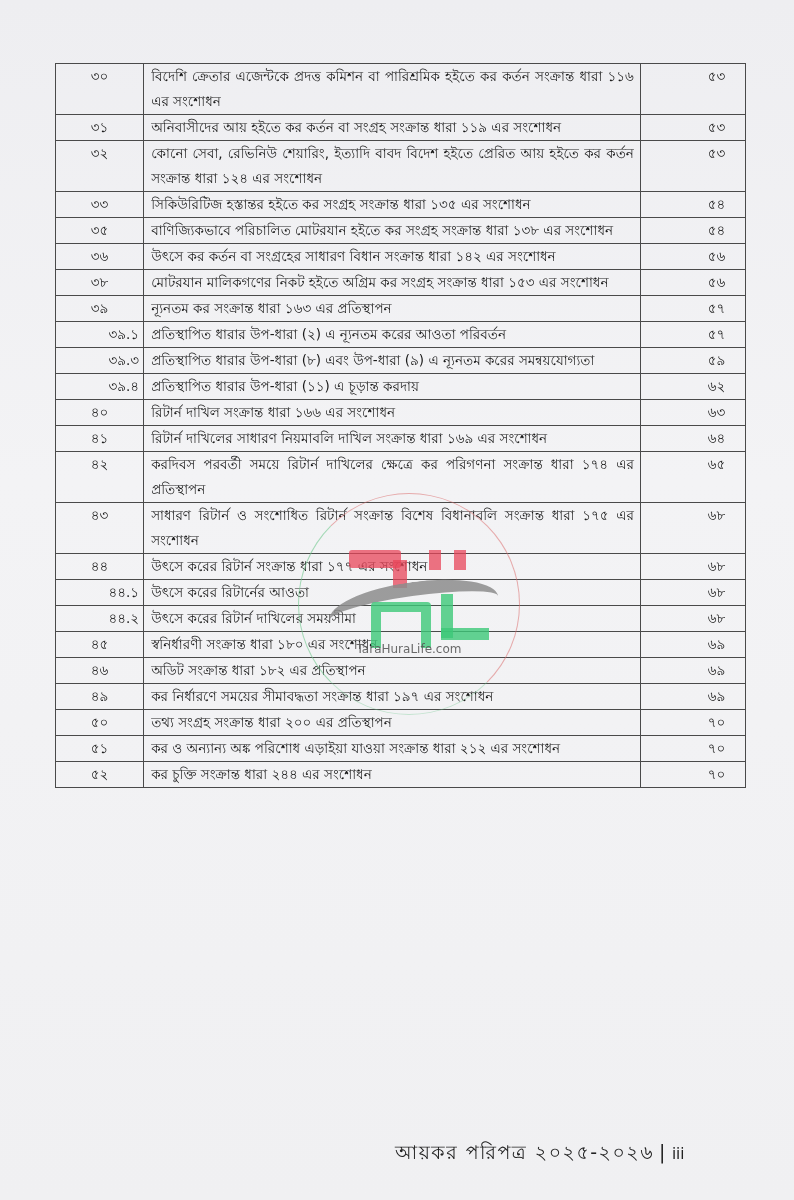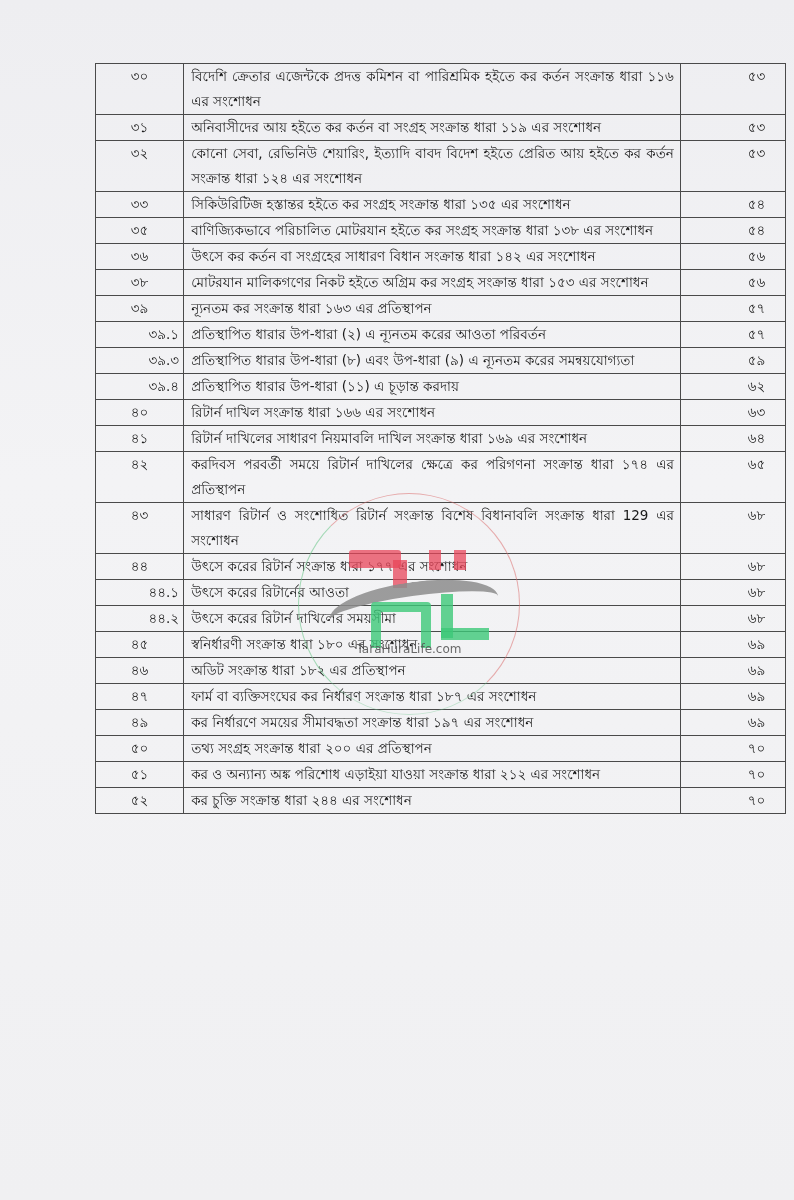--- a/index.html
+++ b/index.html
@@ -23,21 +23,20 @@
   }
   .toc-table {
     position: absolute;
     left: 55px;
     top: 63px;
     width: 691px;
     border-collapse: collapse;
     table-layout: fixed;
     font-size: 13.5px;
     line-height: 25px;
-    margin-left: 40px;
   }
   .toc-table td {
     border: 1.3px solid #4a4a4a;
     padding: 0;
     vertical-align: top;
   }
   .col-num { width: 88px; }
   .col-title { width: 496px; }
   .col-page { width: 105px; }
   td.num {
@@ -210,21 +209,21 @@
           <td class="title">রিটার্ন দাখিলের সাধারণ নিয়মাবলি দাখিল সংক্রান্ত ধারা ১৬৯ এর সংশোধন</td>
           <td class="pg">৬৪</td>
         </tr>
         <tr>
           <td class="num">৪২</td>
           <td class="title">করদিবস পরবর্তী সময়ে রিটার্ন দাখিলের ক্ষেত্রে কর পরিগণনা সংক্রান্ত ধারা ১৭৪ এর প্রতিস্থাপন</td>
           <td class="pg">৬৫</td>
         </tr>
         <tr>
           <td class="num">৪৩</td>
-          <td class="title">সাধারণ রিটার্ন ও সংশোধিত রিটার্ন সংক্রান্ত বিশেষ বিধানাবলি সংক্রান্ত ধারা 129 এর সংশোধন</td>
+          <td class="title">সাধারণ রিটার্ন ও সংশোধিত রিটার্ন সংক্রান্ত বিশেষ বিধানাবলি সংক্রান্ত ধারা ১৭৫ এর সংশোধন</td>
           <td class="pg">৬৮</td>
         </tr>
         <tr>
           <td class="num">৪৪</td>
           <td class="title">উৎসে করের রিটার্ন সংক্রান্ত ধারা ১৭৭ এর সংশোধন</td>
           <td class="pg">৬৮</td>
         </tr>
         <tr>
           <td class="num sub">৪৪.১</td>
           <td class="title">উৎসে করের রিটার্নের আওতা</td>
@@ -236,25 +235,20 @@
           <td class="pg">৬৮</td>
         </tr>
         <tr>
           <td class="num">৪৫</td>
           <td class="title">স্বনির্ধারণী সংক্রান্ত ধারা ১৮০ এর সংশোধন</td>
           <td class="pg">৬৯</td>
         </tr>
         <tr>
           <td class="num">৪৬</td>
           <td class="title">অডিট সংক্রান্ত ধারা ১৮২ এর প্রতিস্থাপন</td>
-          <td class="pg">৬৯</td>
-        </tr>
-        <tr>
-          <td class="num">৪৭</td>
-          <td class="title">ফার্ম বা ব্যক্তিসংঘের কর নির্ধারণ সংক্রান্ত ধারা ১৮৭ এর সংশোধন</td>
           <td class="pg">৬৯</td>
         </tr>
         <tr>
           <td class="num">৪৯</td>
           <td class="title">কর নির্ধারণে সময়ের সীমাবদ্ধতা সংক্রান্ত ধারা ১৯৭ এর সংশোধন</td>
           <td class="pg">৬৯</td>
         </tr>
         <tr>
           <td class="num">৫০</td>
           <td class="title">তথ্য সংগ্রহ সংক্রান্ত ধারা ২০০ এর প্রতিস্থাপন</td>
@@ -278,14 +272,17 @@
     <div class="wm-red2"></div>
     <div class="wm-red3"></div>
     <div class="wm-red4"></div>
     <div class="wm-swoosh"></div>
     <div class="wm-green1"></div>
     <div class="wm-green2"></div>
     <div class="wm-green3"></div>
     <div class="wm-text">TaraHuraLife.com</div>
   </div>
 
+  <div class="footer">
+    <span>আয়কর পরিপত্র ২০২৫-২০২৬</span><span class="sep">|</span><span class="roman">iii</span>
+  </div>
 
 </div>
 
 </body></html>

